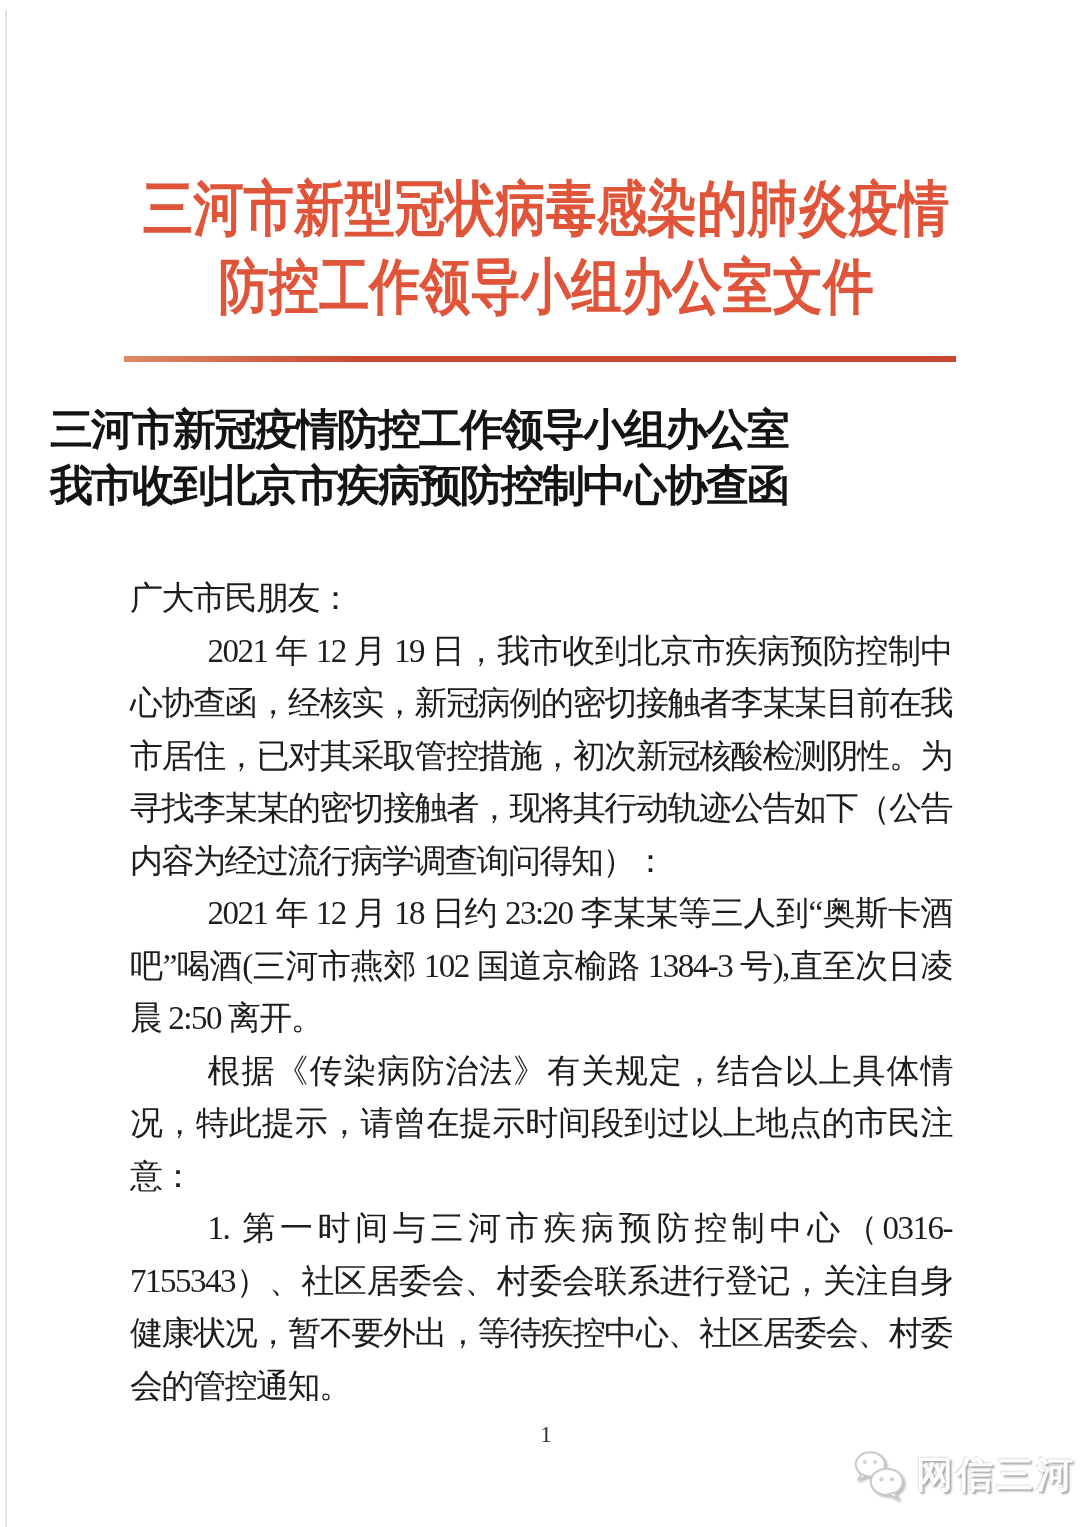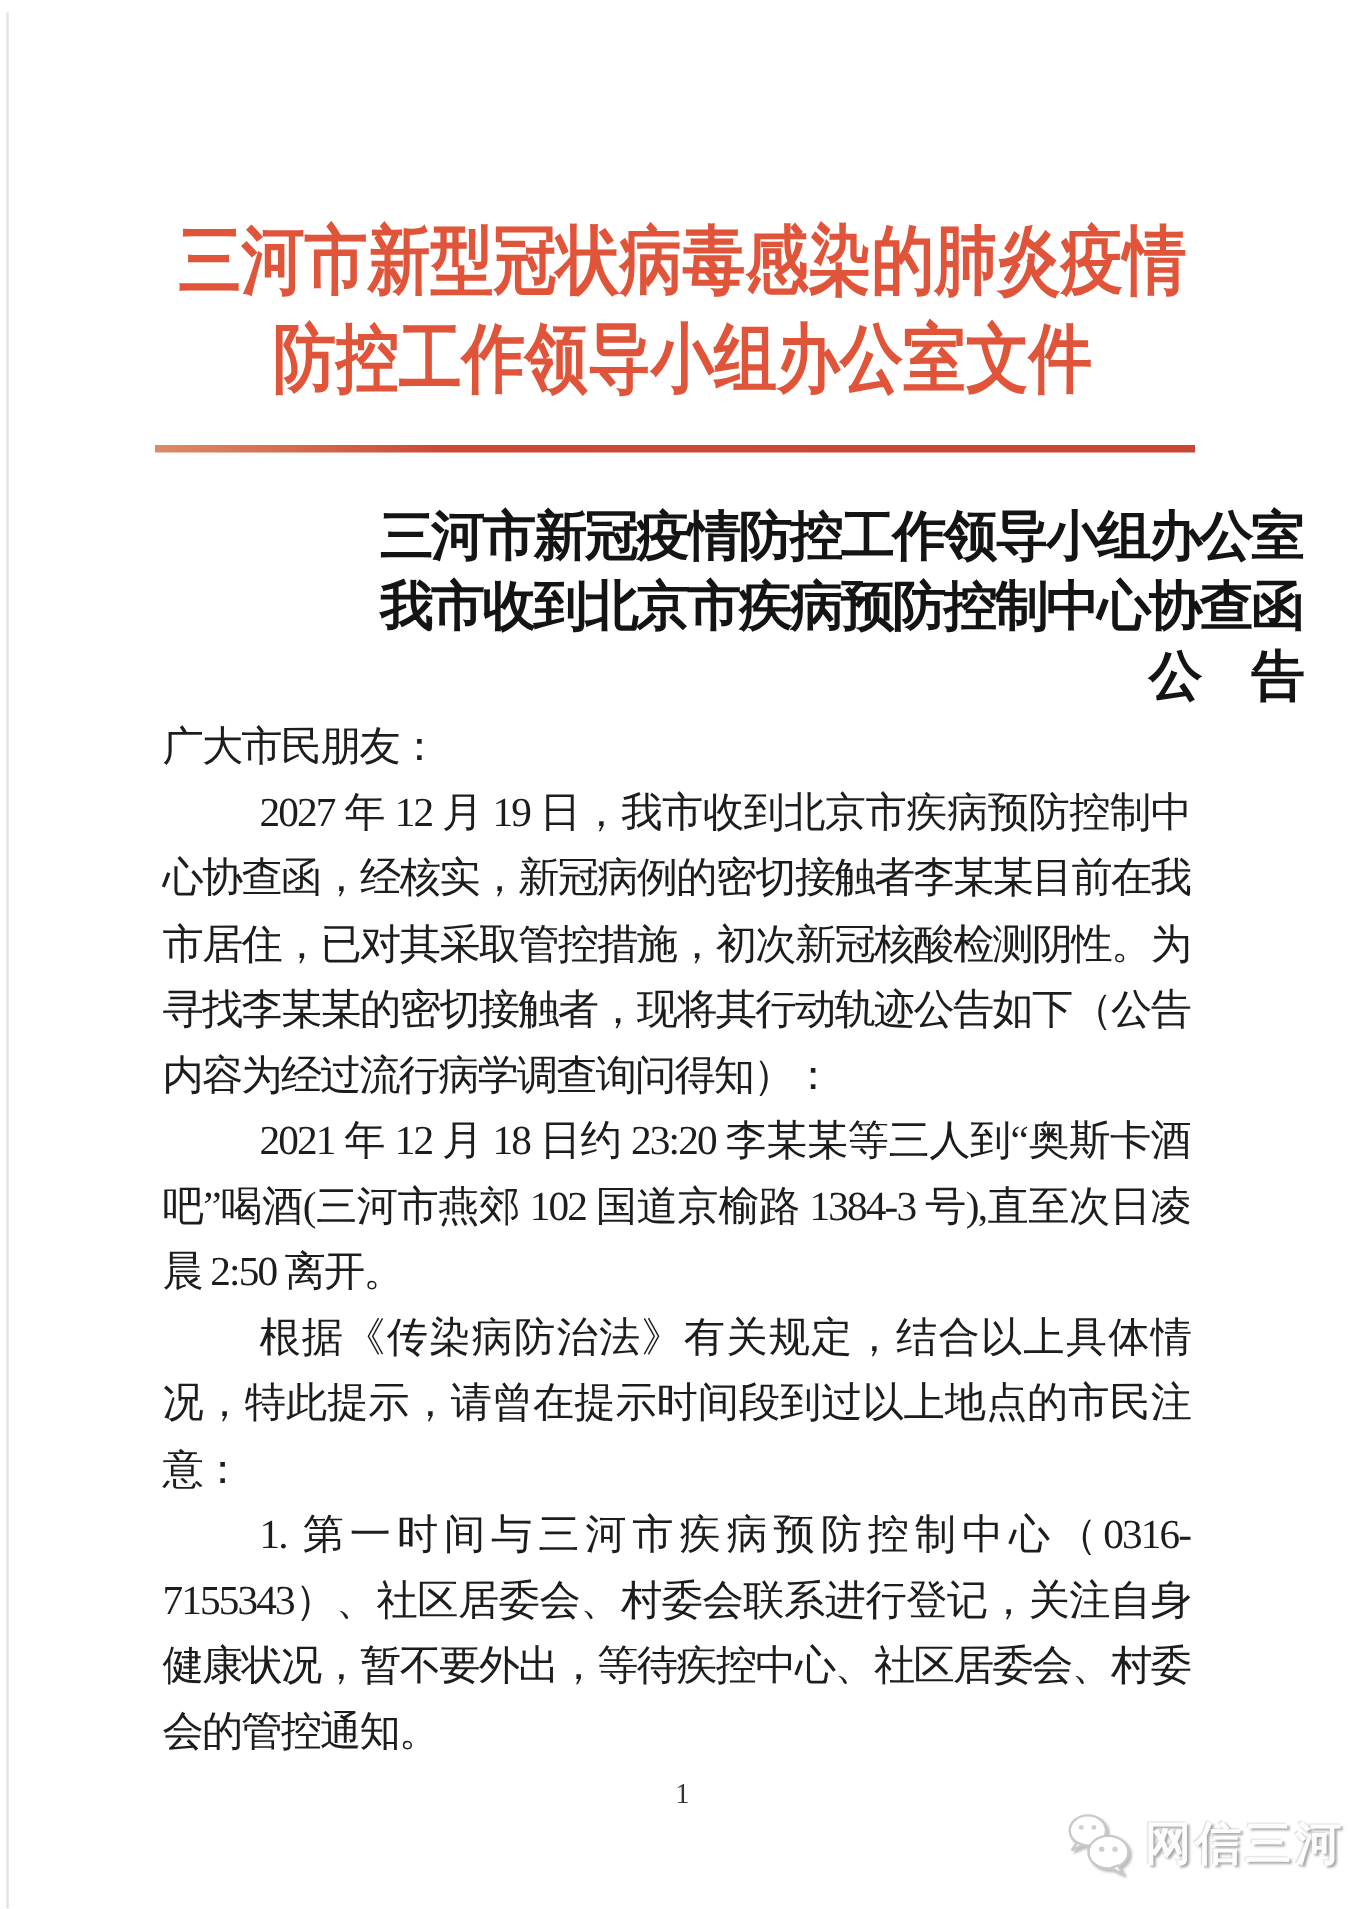--- a/index.html
+++ b/index.html
@@ -33,21 +33,21 @@
   }
   .red-rule {
     position: absolute;
     top: 356px; left: 124px;
     width: 832px; height: 6px;
     background: linear-gradient(to right, #dd8a66, #cb4833 28%, #c94732);
   }
   .doc-title {
     position: absolute;
     top: 402px; left: 50px; right: 50px;
-    text-align: right;
+    text-align: left;
     color: #141414;
     font-weight: 700;
     font-size: 43px;
     line-height: 56px;
     letter-spacing: -2px;
     font-family: "Liberation Serif", serif;
   }
   .doc-body {
     position: absolute;
     top: 572px; left: 130px;
@@ -100,26 +100,25 @@
   <div class="letterhead">
     <div>三河市新型冠状病毒感染的肺炎疫情</div>
     <div>防控工作领导小组办公室文件</div>
   </div>
 
   <div class="red-rule"></div>
 
   <div class="doc-title">
     <div>三河市新冠疫情防控工作领导小组办公室</div>
     <div>我市收到北京市疾病预防控制中心协查函</div>
-    <div>公　告</div>
   </div>
 
   <div class="doc-body">
     <p class="salutation">广大市民朋友：</p>
-    <p class="para">2027 年 12 月 19 日，我市收到北京市疾病预防控制中心协查函，经核实，新冠病例的密切接触者李某某目前在我市居住，已对其采取管控措施，初次新冠核酸检测阴性。为寻找李某某的密切接触者，现将其行动轨迹公告如下（公告内容为经过流行病学调查询问得知）：</p>
+    <p class="para">2021 年 12 月 19 日，我市收到北京市疾病预防控制中心协查函，经核实，新冠病例的密切接触者李某某目前在我市居住，已对其采取管控措施，初次新冠核酸检测阴性。为寻找李某某的密切接触者，现将其行动轨迹公告如下（公告内容为经过流行病学调查询问得知）：</p>
     <p class="para">2021 年 12 月 18 日约 23:20 李某某等三人到“奥斯卡酒吧”喝酒(三河市燕郊 102 国道京榆路 1384-3 号),直至次日凌晨 2:50 离开。</p>
     <p class="para">根据《传染病防治法》有关规定，结合以上具体情况，特此提示，请曾在提示时间段到过以上地点的市民注意：</p>
     <p class="para">1. 第一时间与三河市疾病预防控制中心（0316-7155343）、社区居委会、村委会联系进行登记，关注自身健康状况，暂不要外出，等待疾控中心、社区居委会、村委会的管控通知。</p>
   </div>
 
   <div class="page-number">1</div>
 
   <div class="watermark">
     <svg class="watermark-icon" viewBox="0 0 60 60" xmlns="http://www.w3.org/2000/svg">
       <g fill="#ffffff" stroke="#c9c9c9" stroke-width="2">

